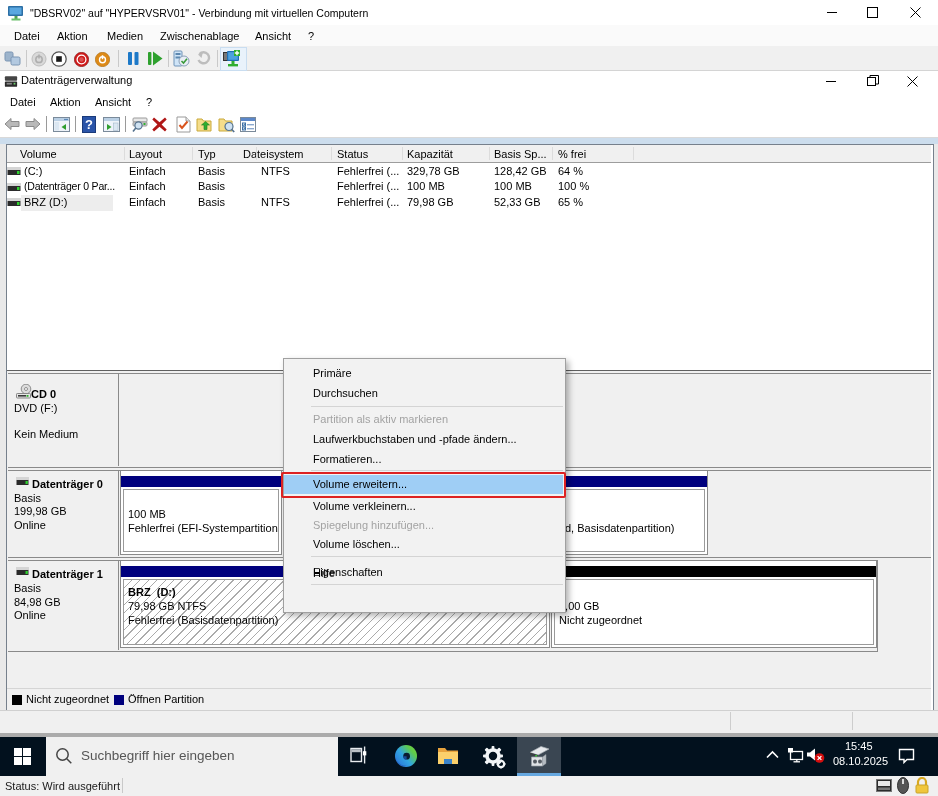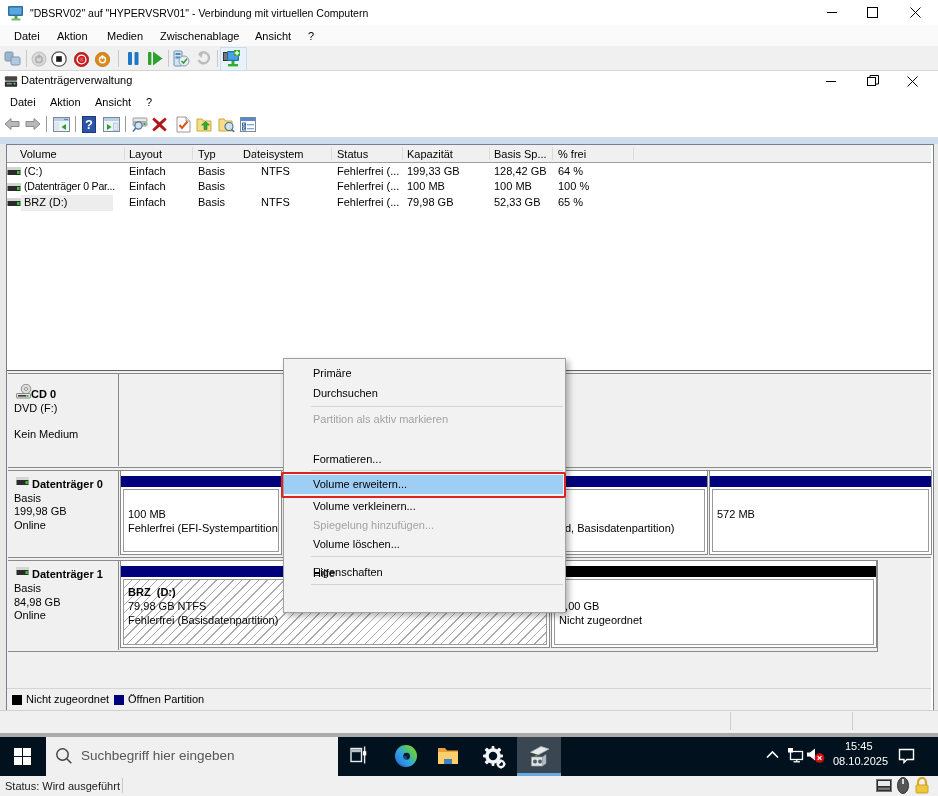--- a/index.html
+++ b/index.html
@@ -246,21 +246,21 @@
 <svg class="a" style="left:7px;top:198px" width="14" height="9" viewBox="0 0 14 9">
   <rect x="0" y="0" width="14" height="3" fill="#d5d5d5"></rect>
       <rect x="0.5" y="3" width="13" height="5" fill="#2b2b2b"></rect>
       <rect x="10" y="4" width="2.5" height="3" fill="#2fd12f"></rect>
 </svg>
 <div class="row" style="left:24px;top:164px">(C:)</div>
 <div class="row" style="left:129px;top:164px">Einfach</div>
 <div class="row" style="left:198px;top:164px">Basis</div>
 <div class="row" style="left:261px;top:164px">NTFS</div>
 <div class="row" style="left:337px;top:164px">Fehlerfrei (...</div>
-<div class="row" style="left:407px;top:164px">199,33 GB</div>
+<div class="row" style="left:407px;top:164px">329,78 GB</div>
 <div class="row" style="left:494px;top:164px">128,42 GB</div>
 <div class="row" style="left:558px;top:164px">64 %</div>
 <div class="row" style="left:24px;top:179px;font-size:10.5px;letter-spacing:-0.2px">(Datenträger 0 Par...</div>
 <div class="row" style="left:129px;top:179px">Einfach</div>
 <div class="row" style="left:198px;top:179px">Basis</div>
 <div class="row" style="left:337px;top:179px">Fehlerfrei (...</div>
 <div class="row" style="left:407px;top:179px">100 MB</div>
 <div class="row" style="left:494px;top:179px">100 MB</div>
 <div class="row" style="left:558px;top:179px">100 %</div>
 <div class="row" style="left:24px;top:195px">BRZ (D:)</div>
@@ -303,26 +303,20 @@
   <div class="pbar" style="background:#00007d"></div>
   <div class="pbox">
     <div class="ptxt" style="top:18px">100 MB</div>
     <div class="ptxt" style="top:32px">Fehlerfrei (EFI-Systempartition)</div>
   </div>
 </div>
 <div class="pcell" style="left:283px;top:470px;width:423px;height:83px">
   <div class="pbar" style="background:#00007d"></div>
   <div class="pbox">
     <div class="ptxt" style="top:32px;left:278px">d, Basisdatenpartition)</div>
-  </div>
-</div>
-<div class="pcell" style="left:709px;top:470px;width:221px;height:83px">
-  <div class="pbar" style="background:#00007d"></div>
-  <div class="pbox">
-    <div class="ptxt" style="top:18px">572 MB</div>
   </div>
 </div>
 
 <div class="a" style="left:8px;top:560px;width:869px;height:90px;background:#f0f0f0;border-top:1px solid #8a8a8a;border-bottom:1px solid #8a8a8a;border-right:1px solid #8a8a8a"></div>
 <div class="a" style="left:118px;top:560px;width:1px;height:90px;background:#8a8a8a"></div>
 <svg class="a" style="left:16px;top:567px" width="13" height="9" viewBox="0 0 13 9">
   <rect x="0" y="0" width="13" height="3" fill="#d5d5d5"></rect>
       <rect x="0.5" y="3" width="12" height="5" fill="#2b2b2b"></rect>
       <rect x="9.5" y="4" width="2.3" height="3" fill="#2fd12f"></rect>
 </svg>
@@ -472,20 +466,21 @@
 <svg class="a" style="left:914px;top:777px" width="16" height="17" viewBox="0 0 16 17">
   <path d="M4 8 L4 5 A 4 4 0 0 1 12 5 L12 8" fill="none" stroke="#d8a820" stroke-width="2.2"></path>
   <rect x="2" y="8" width="12" height="8" rx="1" fill="#f0c63c" stroke="#c9a32a"></rect>
 </svg>
 
 <div class="a" style="left:283px;top:358px;width:281px;height:253px;background:#f2f2f2;border:1px solid #a0a0a0;box-shadow:3px 3px 6px rgba(0,0,0,0.3)"></div>
 <div class="mi" style="top:363px">Primäre</div>
 <div class="mi" style="top:383px">Durchsuchen</div>
 <div class="msep" style="top:406px"></div>
 <div class="mi g" style="top:409px">Partition als aktiv markieren</div>
+<div class="mi" style="top:429px">Laufwerkbuchstaben und -pfade ändern...</div>
 <div class="mi" style="top:449px">Formatieren...</div>
 <div class="msep" style="top:470px"></div>
 <div class="a" style="left:284px;top:475px;width:279px;height:19px;background:#9fcef5"></div>
 <div class="mi" style="top:474px">Volume erweitern...</div>
 <div class="mi" style="top:496px">Volume verkleinern...</div>
 <div class="mi g" style="top:515px">Spiegelung hinzufügen...</div>
 <div class="mi" style="top:534px">Volume löschen...</div>
 <div class="msep" style="top:556px"></div>
 <div class="mi" style="top:562px">Eigenschaften</div>
 <div class="msep" style="top:584px"></div>

